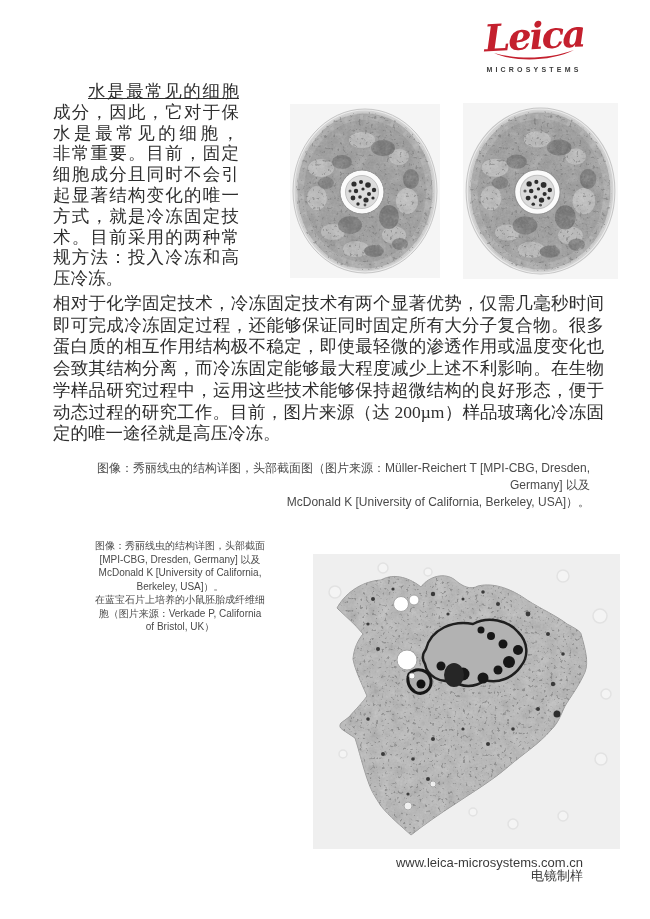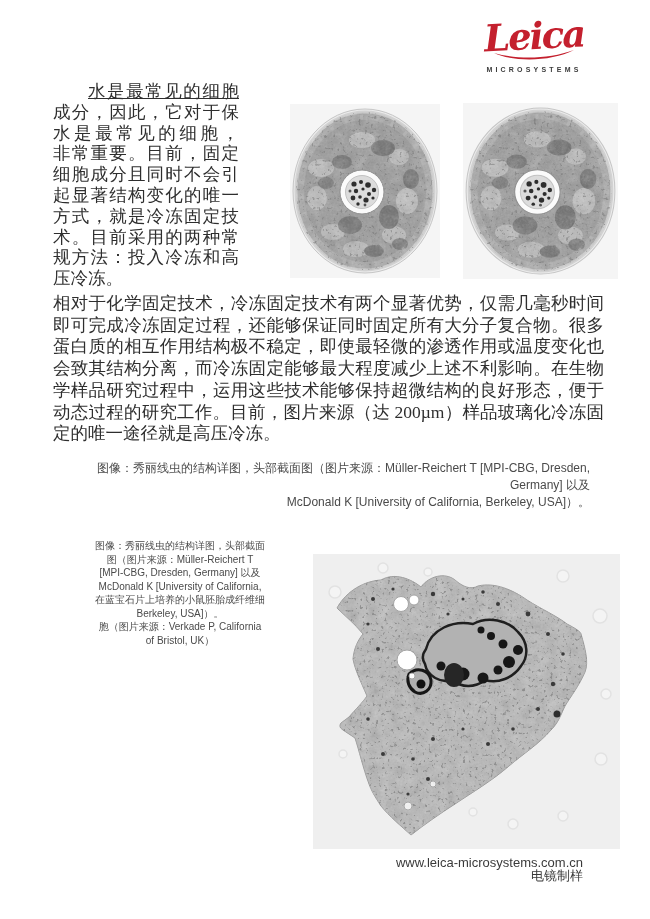--- a/index.html
+++ b/index.html
@@ -196,25 +196,24 @@
     <div class="jl-last">定的唯一途径就是高压冷冻。</div>
   </div>
 
   <div class="caption caption-top">
     <div>图像：秀丽线虫的结构详图，头部截面图（图片来源：Müller-Reichert T [MPI-CBG, Dresden, Germany] 以及</div>
     <div>McDonald K [University of California, Berkeley, USA]）。</div>
   </div>
 
   <div class="caption caption-side">
     <div>图像：秀丽线虫的结构详图，头部截面</div>
-    <div>图（图片来源：Müller-Reichert T</div>
     <div>[MPI-CBG, Dresden, Germany] 以及</div>
     <div>McDonald K [University of California,</div>
+    <div>Berkeley, USA]）。</div>
     <div>在蓝宝石片上培养的小鼠胚胎成纤维细</div>
-    <div>Berkeley, USA]）。</div>
     <div>胞（图片来源：Verkade P, California</div>
     <div>of Bristol, UK）</div>
   </div>
 
   <figure class="fig fig-cell">
     <svg viewBox="0 0 307 295" preserveAspectRatio="none">
       <defs>
         <clipPath id="clipCell">
           <path d="M24,54 C34,36 52,27 68,26 C82,18 98,25 108,33 C116,22 132,18 142,26 C150,33 158,36 165,32 C182,28 200,36 214,46 C228,55 244,62 254,70 C262,74 268,78 268,80 C272,94 276,108 272,118 C266,132 258,142 252,152 C248,160 246,168 238,176 C226,190 210,200 196,212 C180,226 160,238 142,250 C128,259 112,270 98,281 C88,272 76,262 68,252 C62,243 58,236 56,230 C50,214 46,196 42,184 L30,176 C27,174 26,172 28,169 L36,163 C42,156 50,148 54,142 C48,128 42,116 40,105 C41,94 45,86 50,80 C42,70 32,62 24,54 Z"></path>
         </clipPath>

